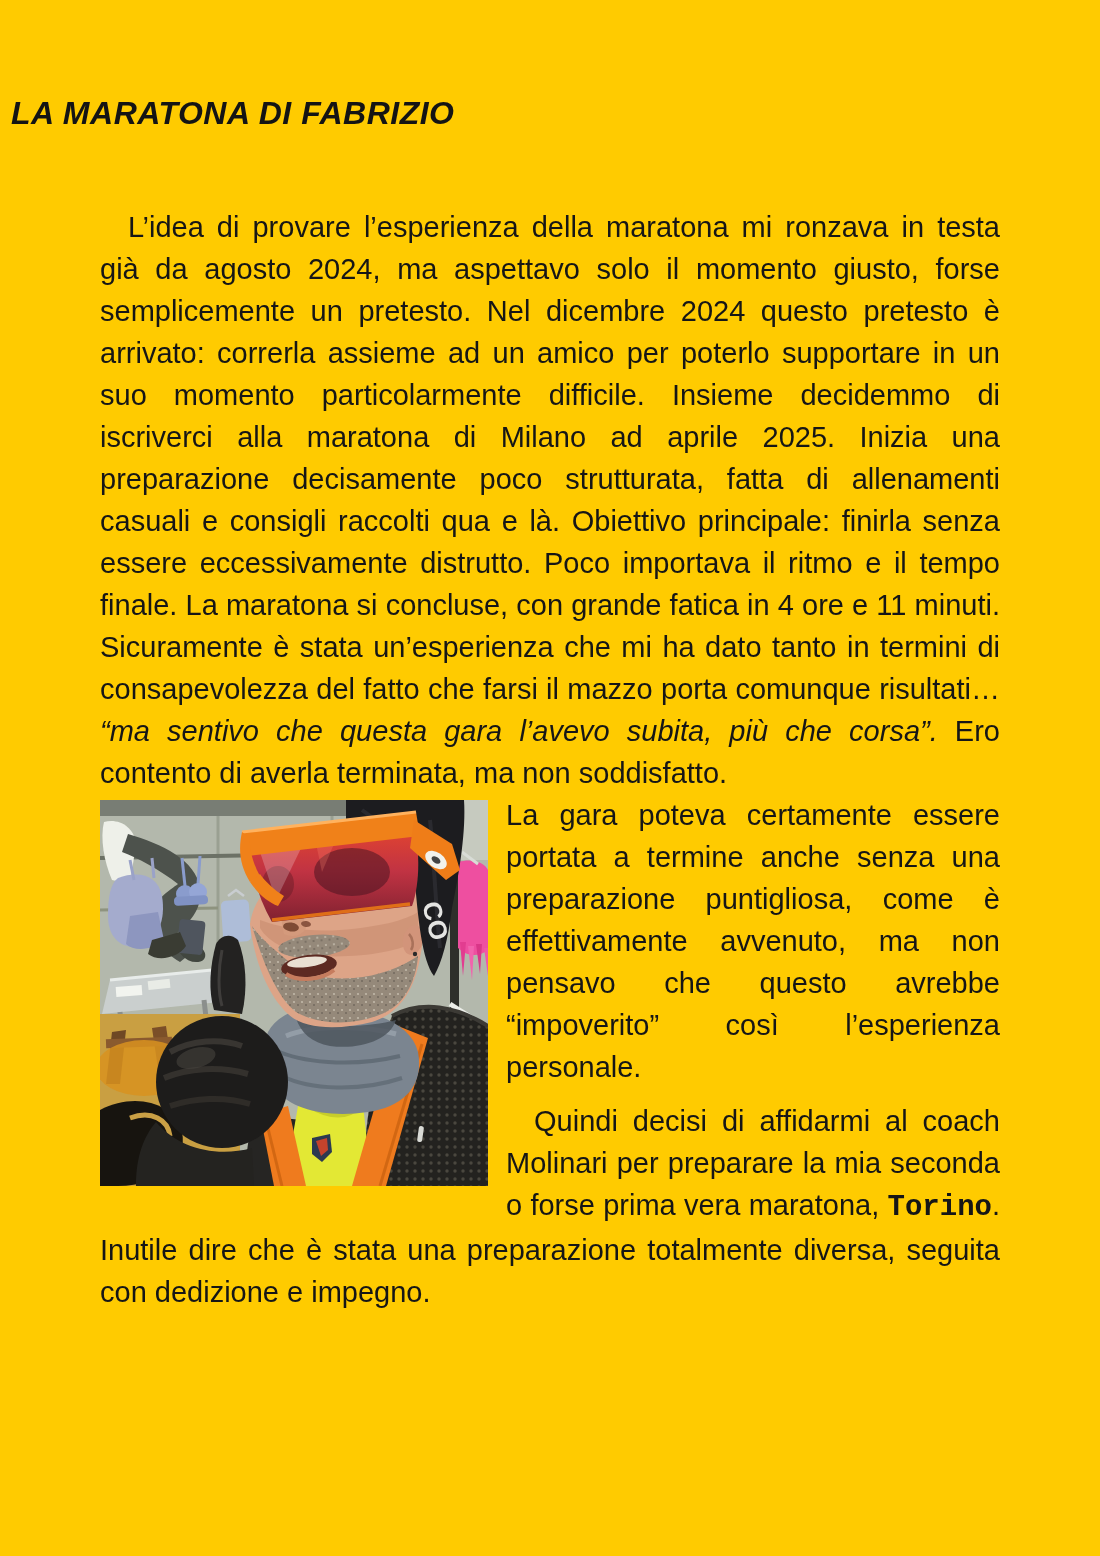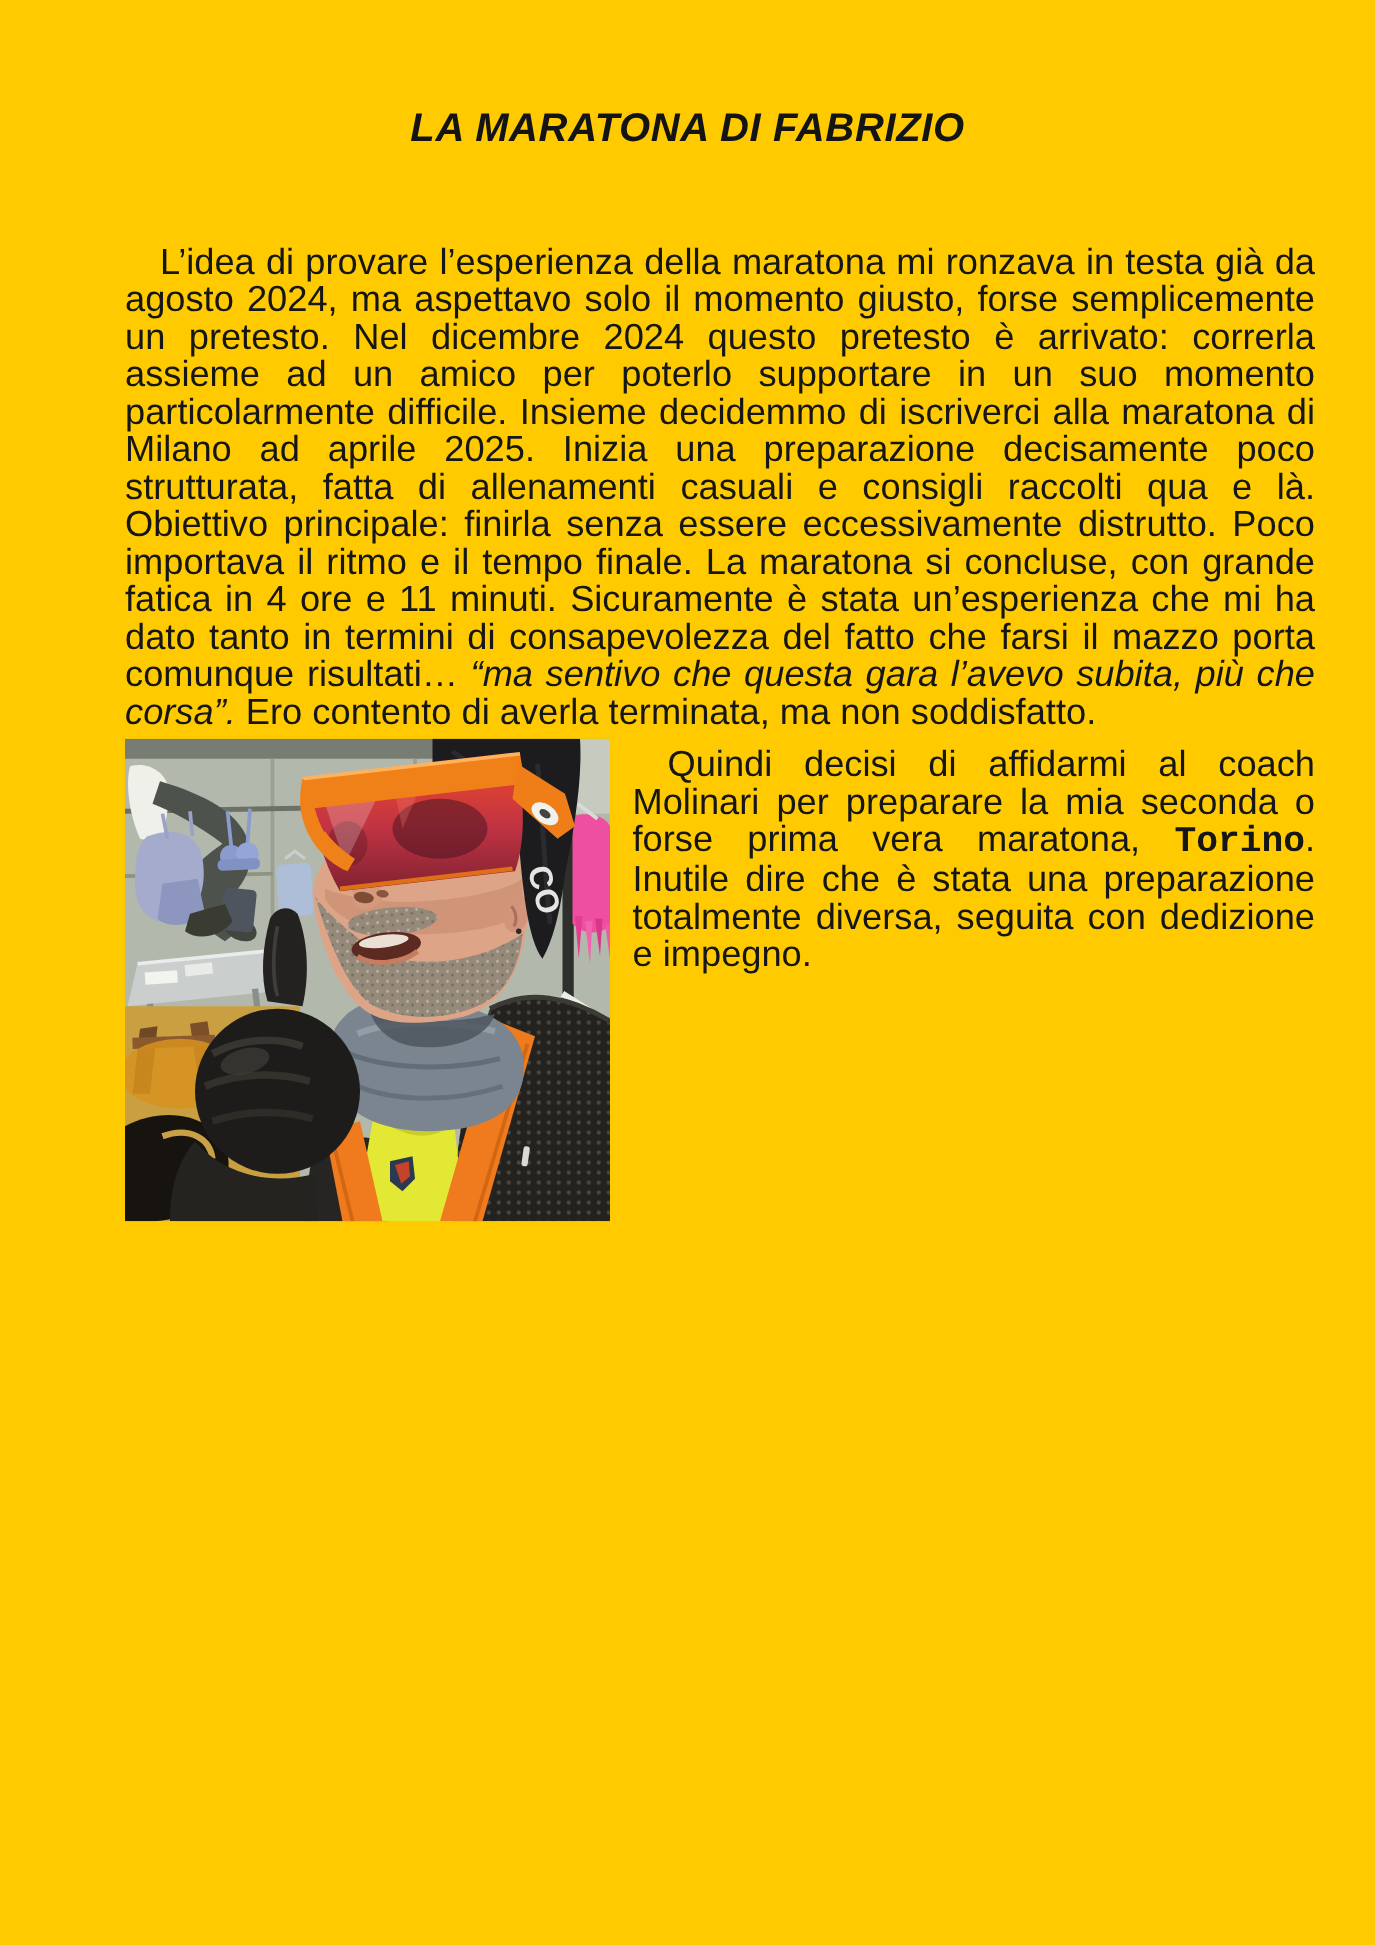--- a/index.html
+++ b/index.html
@@ -9,33 +9,32 @@
     background: #FFCB00;
     font-family: "Liberation Sans", "DejaVu Sans", sans-serif;
     color: #161616;
   }
   .page {
     position: relative;
     width: 1100px; height: 1556px;
     overflow: hidden;
   }
   h1.doc-title {
-    margin: 0;
+    margin: 11px;
     padding-top: 84px;
-    text-align: center;
     font-size: 32px;
     font-weight: bold;
     font-style: italic;
     letter-spacing: 0.5px;
     color: #141414;
   }
   .body-text {
-    margin: 74px 48px 0 100px;
+    margin: 74px 100px 0 100px;
     font-size: 29px;
-    line-height: 30px;
+    line-height: 42px;
     text-align: justify;
     color: #161616;
   }
   .body-text p { margin: 0; }
   p.para-intro { text-indent: 28px; }
   p.para-coach { margin-top: 12px; text-indent: 28px; }
   figure.photo-figure {
     float: left;
     width: 388px; height: 386px;
     margin: 6px 18px 10px 0;
@@ -204,17 +203,18 @@
             <path d="M70,252 C92,240 120,238 142,246" stroke="#383531" stroke-width="6" fill="none"></path>
             <path d="M64,278 C88,268 120,266 148,274" stroke="#34312d" stroke-width="6" fill="none"></path>
             <path d="M70,306 C94,298 124,296 150,304" stroke="#2f2c28" stroke-width="6" fill="none"></path>
             <ellipse cx="96" cy="258" rx="20" ry="10" fill="#46423d" opacity="0.6" transform="rotate(-15 96 258)"></ellipse>
             <path d="M56,322 C78,348 116,358 152,348 L154,386 L36,386 C36,356 44,336 56,322 Z" fill="#242320"></path>
           </g>
         </g>
       </svg>
     </figure>
 
+    <p class="para-reflection"><span>La gara poteva certamente essere portata a termine anche senza una preparazione puntigliosa, come è effettivamente avvenuto, ma non pensavo che questo avrebbe “impoverito” così l’esperienza personale.</span></p>
 
     <p class="para-coach"><span>Quindi decisi di affidarmi al coach Molinari per preparare la mia seconda o forse prima vera maratona, </span><b>Torino</b><span>. Inutile dire che è stata una preparazione totalmente diversa, seguita con dedizione e impegno.</span></p>
 
   </div>
 </div>
 
 </body></html>

